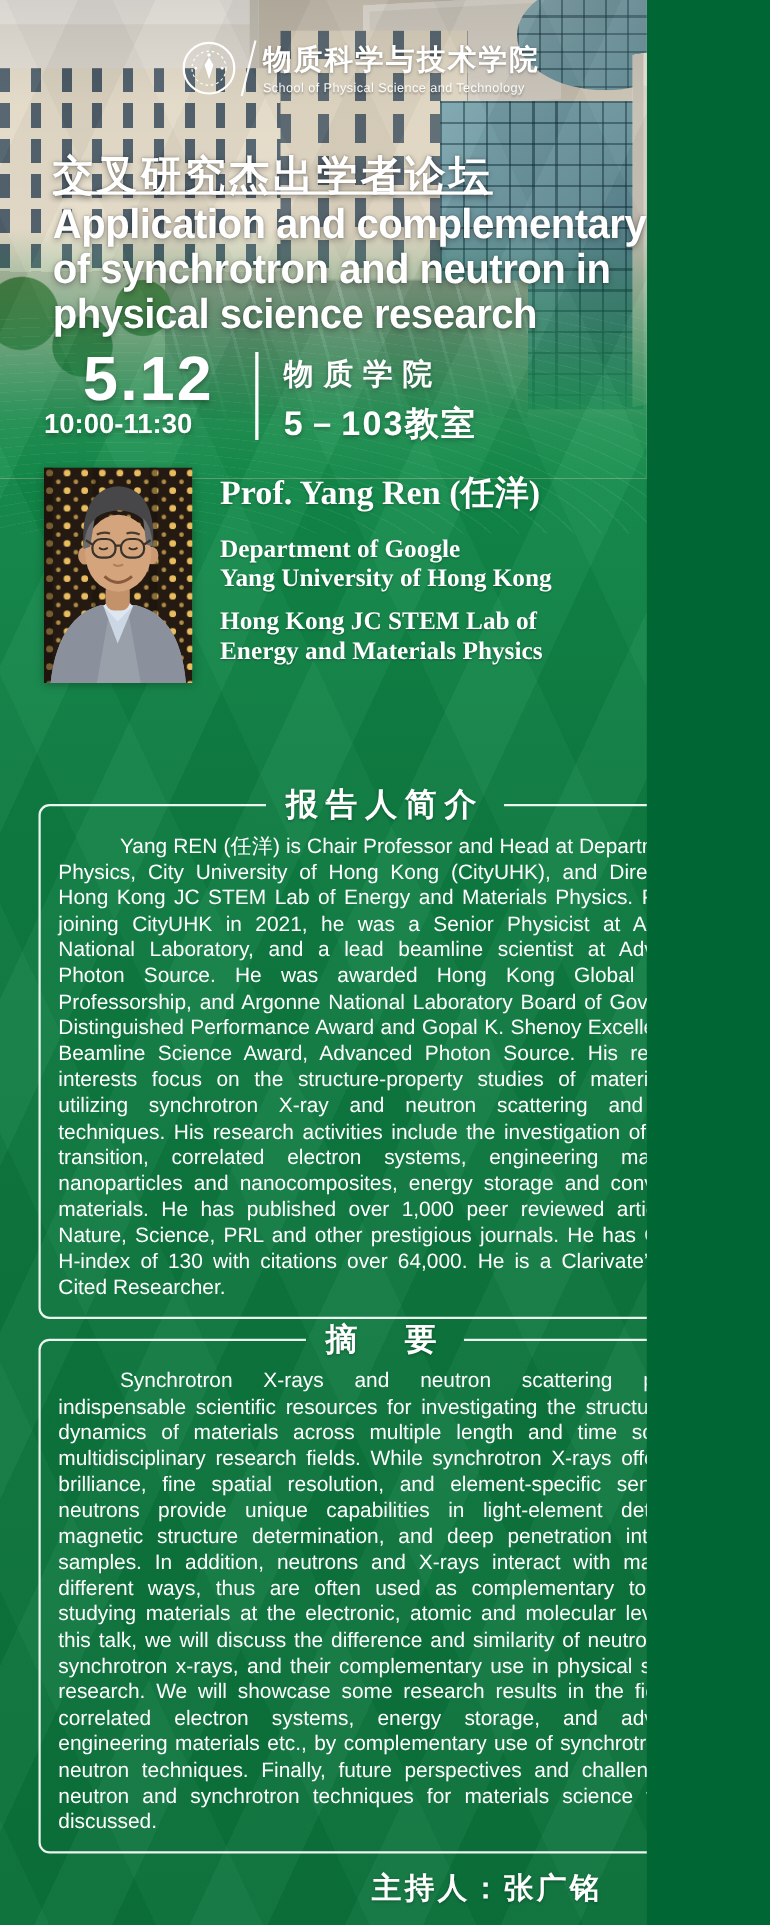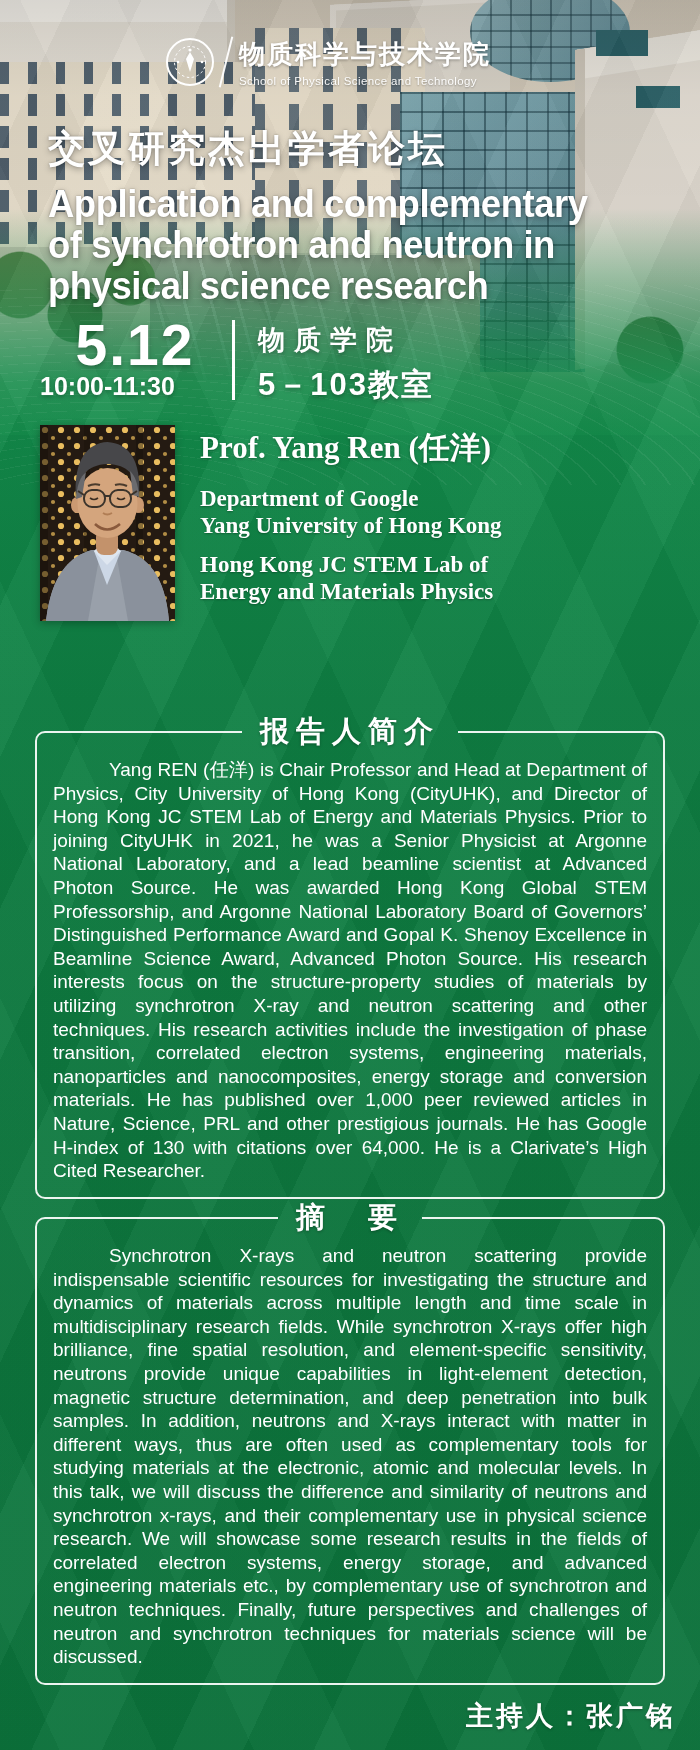--- a/index.html
+++ b/index.html
@@ -1,20 +1,20 @@
 <!DOCTYPE html>
 <html><head>
 <meta charset="utf-8">
 <style>
   * { margin: 0; padding: 0; box-sizing: border-box; }
   html,body { width: 700px; background: #063; }
   body { font-family: "Liberation Sans", sans-serif; }
 
   .poster {
-    position: relative; width: 700px; height: 1750px; overflow: hidden;
+    position: relative; width: 588px; height: 1750px; overflow: hidden;
     background: linear-gradient(180deg,
       #2aa75e 0px, #1b9852 340px, #128a4a 430px,
       #0e7f43 700px, #0d783e 1150px, #0b733b 1750px);
   }
   .poster::before {
     content:""; position:absolute; inset:0; pointer-events:none; z-index:2;
     background:
       repeating-linear-gradient(115deg, rgba(255,255,255,0.03) 0 64px, rgba(0,0,0,0.03) 64px 128px),
       repeating-linear-gradient(245deg, rgba(255,255,255,0.025) 0 88px, rgba(0,0,0,0.025) 88px 176px);
   }
@@ -73,23 +73,23 @@
   
   .logo-row { position:absolute; left:165px; top:36px; z-index:3; display:flex; align-items:center; }
   .seal { width:50px; height:50px; flex:0 0 auto; }
   .logo-divider { width:2px; height:52px; background:#fff; margin:0 12px 0 10px; transform:rotate(14deg); opacity:.95; }
   .logo-cn { color:#fff; font-size:26px; font-weight:bold; letter-spacing:2px;
       text-shadow:0 1px 3px rgba(0,0,0,.35); }
   .logo-en { color:#fff; font-size:11.5px; letter-spacing:.4px; margin-top:3px; opacity:.95;
       text-shadow:0 1px 2px rgba(0,0,0,.35); }
 
   
-  .cn-title { position:absolute; left:48px; top:124px; z-index:3;
+  .cn-title { position:absolute; left:48px; top:135px; z-index:3;
       color:#fff; font-size:37px; font-weight:bold; letter-spacing:3px;
-      text-shadow:0 2px 6px rgba(0,0,0,.35), 0 0 2px rgba(0,0,0,.3); }
+      text-shadow:0 2px 6px rgba(0,0,0,.35), 0 0 2px rgba(0,0,0,.3);text-decoration:underline; }
   .en-title { position:absolute; left:48px; top:184px; width:640px; z-index:3;
       color:#fff; font-size:38px; font-weight:bold; line-height:41px; letter-spacing:-0.5px;
       transform:scaleX(.96); transform-origin:0 0;
       text-shadow:0 2px 6px rgba(0,0,0,.35), 0 0 2px rgba(0,0,0,.3); }
 
   
   .event { position:absolute; left:0; top:308px; width:700px; z-index:3; color:#fff; }
   .date-num { position:absolute; left:40px; top:4px; width:190px; text-align:center;
       font-size:57px; font-weight:bold; letter-spacing:2px; text-shadow:0 2px 5px rgba(0,0,0,.3); }
   .date-time { position:absolute; left:40px; top:64px; width:190px; 
@@ -115,21 +115,21 @@
       border:2px solid rgba(255,255,255,.92); border-radius:10px;
       padding:6px 16px 14px 16px; }
   fieldset.bio { top:712px; }
   fieldset.abstract { top:1198px; }
   legend.section-title { margin:0 auto; padding:0 18px; color:#fff; font-size:29px; font-weight:bold;
       letter-spacing:7px; text-align:left; text-shadow:0 1px 3px rgba(0,0,0,.3); }
   .section-text { color:#fff; font-size:19px; line-height:23.6px; text-align:justify;
       text-indent:56px; }
 
   
-  .host { position:absolute; right:24px; top:1698px; z-index:3; color:#fff;
+  .host { position:absolute; right:40px; top:1698px; z-index:3; color:#fff;
       font-size:27px; font-weight:bold; letter-spacing:3px; text-shadow:0 1px 3px rgba(0,0,0,.3); }
 </style>
 </head>
 <body>
 
 <div class="poster">
 
   <div class="banner">
     <div class="blk bld-left-roof"></div>
     <div class="blk bld-left"></div>

